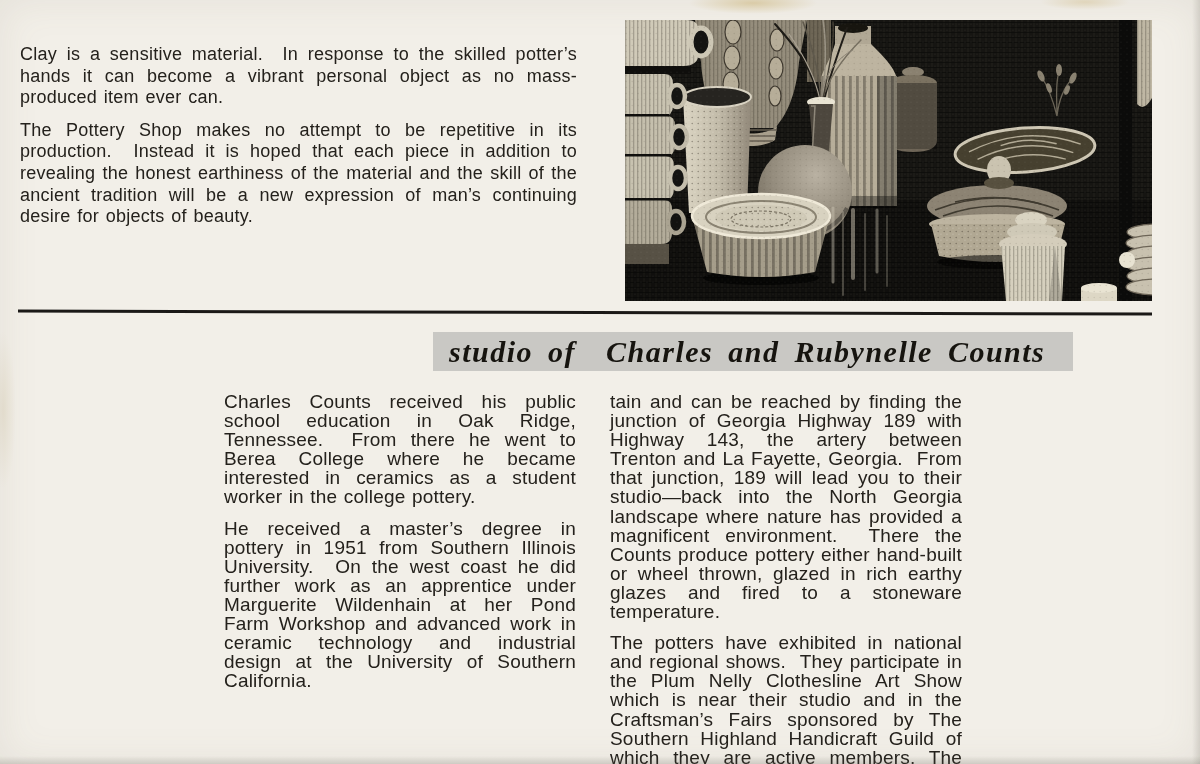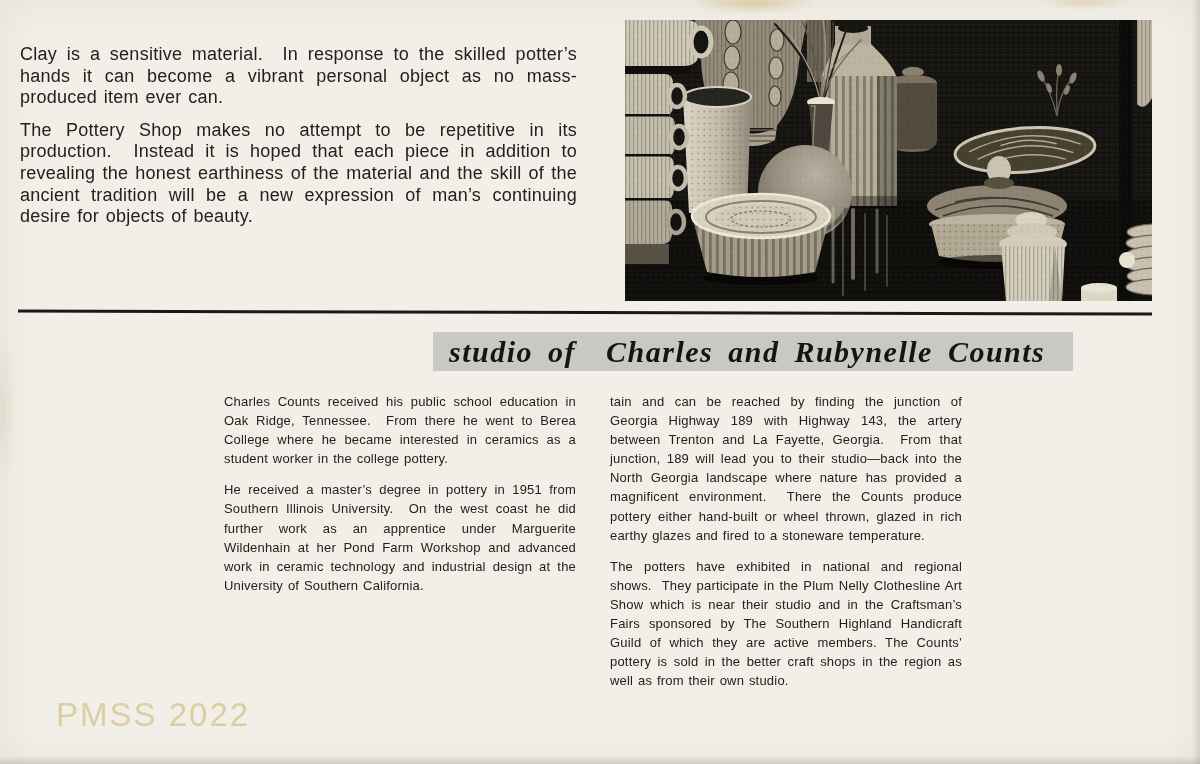--- a/index.html
+++ b/index.html
@@ -37,21 +37,21 @@
   .section-heading .heading-text{
     font-family:"Liberation Serif",serif;font-style:italic;font-weight:700;
     font-size:30px;color:#16140f;
     padding-left:16px;letter-spacing:1.5px;word-spacing:6px;white-space:pre;
   }
 
   .columns{position:absolute;left:224px;top:392px;width:740px;display:flex;gap:34px;}
   .col{width:352px;}
   .col p{
     margin:0 0 12px 0;
-    font-size:13px;line-height:19.1px;
+    font-size:19px;line-height:19.1px;
     letter-spacing:.2px;word-spacing:1px;
     text-align:justify;white-space:pre-wrap;
   }
 
   .watermark{
     position:absolute;left:56px;top:696px;
     font-size:33px;letter-spacing:2px;color:#dacfa0;
   }
 </style>
 </head>
@@ -302,17 +302,16 @@
     <div class="col">
       <p>Charles Counts received his public school education in Oak Ridge, Tennessee.  From there he went to Berea College where he became interested in ceramics as a student worker in the college pottery.</p>
       <p>He received a master’s degree in pottery in 1951 from Southern Illinois University.  On the west coast he did further work as an apprentice under Marguerite Wildenhain at her Pond Farm Workshop and advanced work in ceramic technology and industrial design at the University of Southern California.</p>
     </div>
     <div class="col">
       <p>tain and can be reached by finding the junction of Georgia Highway 189 with Highway 143, the artery between Trenton and La Fayette, Georgia.  From that junction, 189 will lead you to their studio—back into the North Georgia landscape where nature has provided a magnificent environment.  There the Counts produce pottery either hand-built or wheel thrown, glazed in rich earthy glazes and fired to a stoneware temperature.</p>
       <p>The potters have exhibited in national and regional shows.  They participate in the Plum Nelly Clothesline Art Show which is near their studio and in the Craftsman’s Fairs sponsored by The Southern Highland Handicraft Guild of which they are active members. The Counts’ pottery is sold in the better craft shops in the region as well as from their own studio.</p>
     </div>
   </div>
 
-  <div class="watermark">PMSS 2022</div>
 
   <div class="edge-right"></div>
   <div class="edge-bottom"></div>
 </div>
 
 </body></html>

